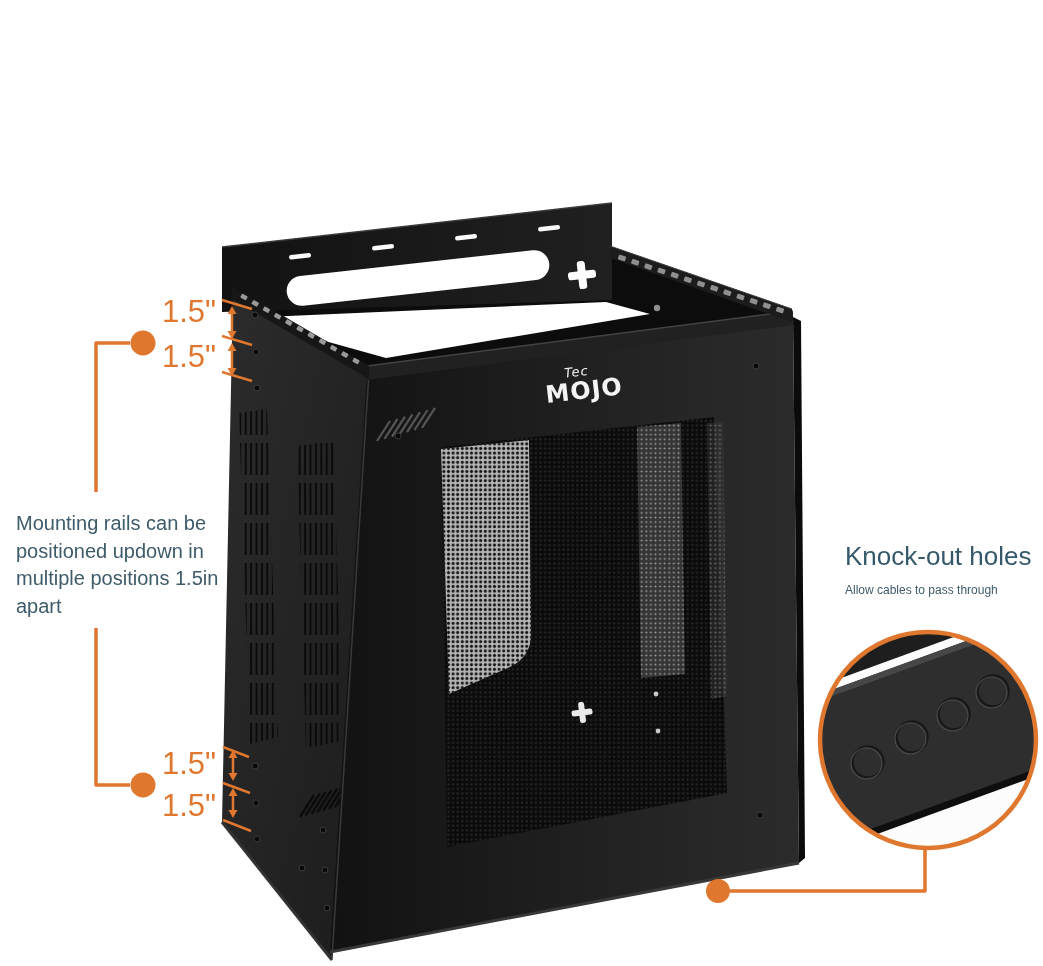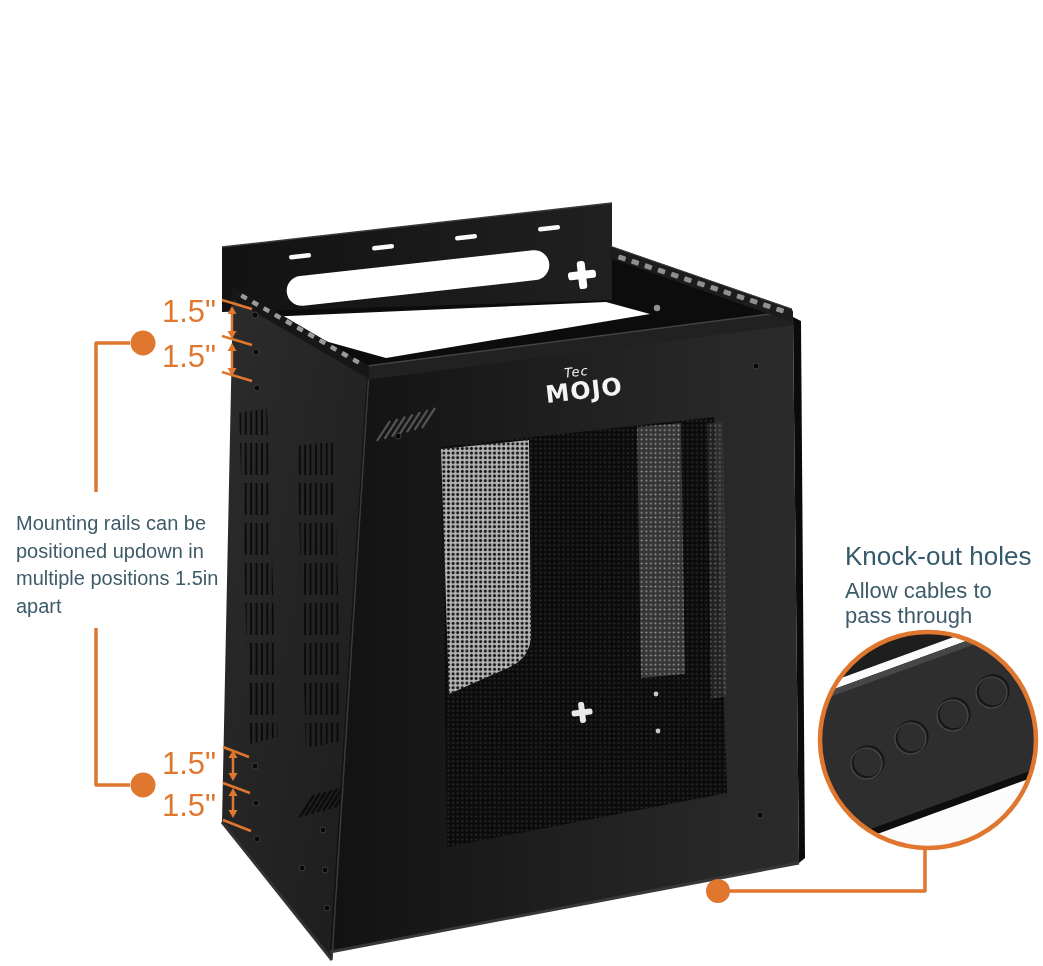--- a/index.html
+++ b/index.html
@@ -17,21 +17,21 @@
   .meas{position:absolute;width:76px;text-align:right;font-size:31px;
         color:var(--accent,#DF772E);line-height:34px;}
   #meas-top-1{left:140px;top:295px;}
   #meas-top-2{left:140px;top:340px;}
   #meas-bot-1{left:140px;top:747px;}
   #meas-bot-2{left:140px;top:789px;}
   .note{position:absolute;left:8px;top:510px;width:236px;font-size:20px;line-height:27.5px;
         color:var(--body,#3E5B69);margin-left:8px;}
   .ko-head{position:absolute;left:845px;top:541px;width:200px;font-size:26px;
         color:#35596B;}
-  .ko-desc{position:absolute;left:845px;top:578px;width:192px;font-size:22px;line-height:25px;
+  .ko-desc{position:absolute;left:845px;top:578px;width:192px;font-size:12px;line-height:25px;
         color:var(--body,#3E5B69);}
 </style>
 </head>
 <body>
 
 <div id="canvas">
 
   <svg id="rack-svg" width="1043" height="966" viewBox="0 0 1043 966">
     <defs>
       <linearGradient id="gradPlate" x1="0" y1="0" x2="1" y2="0">

